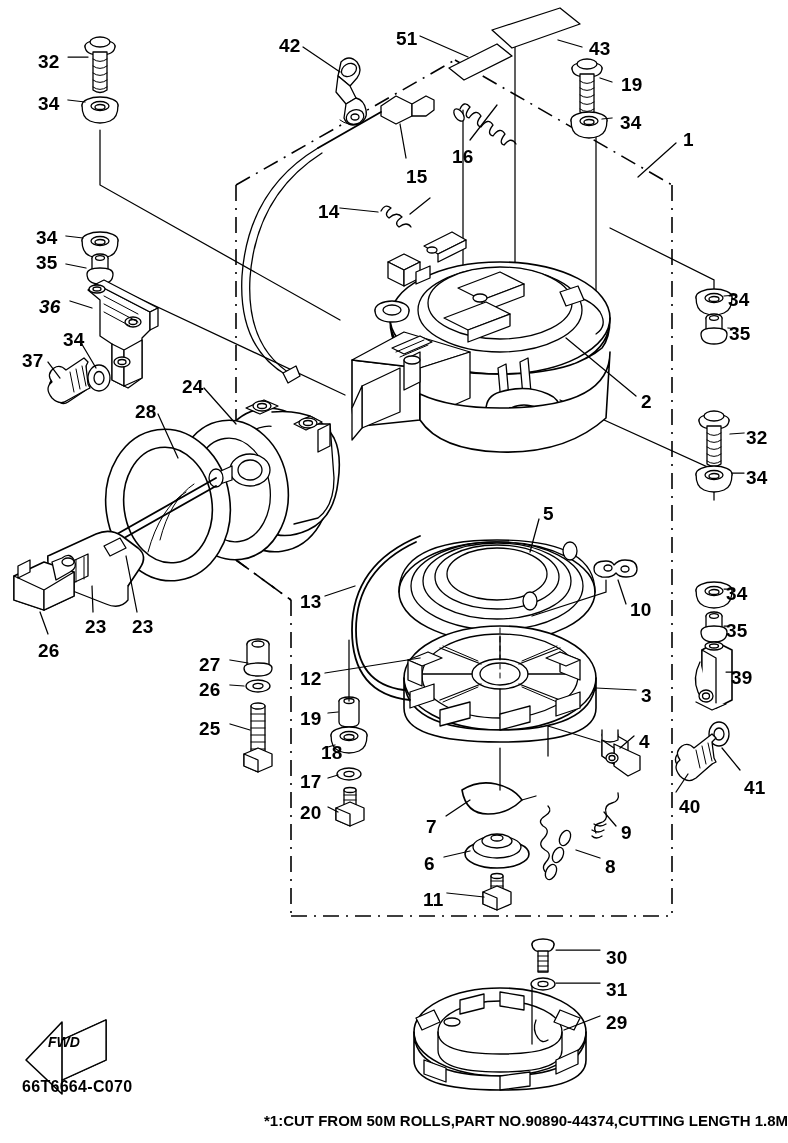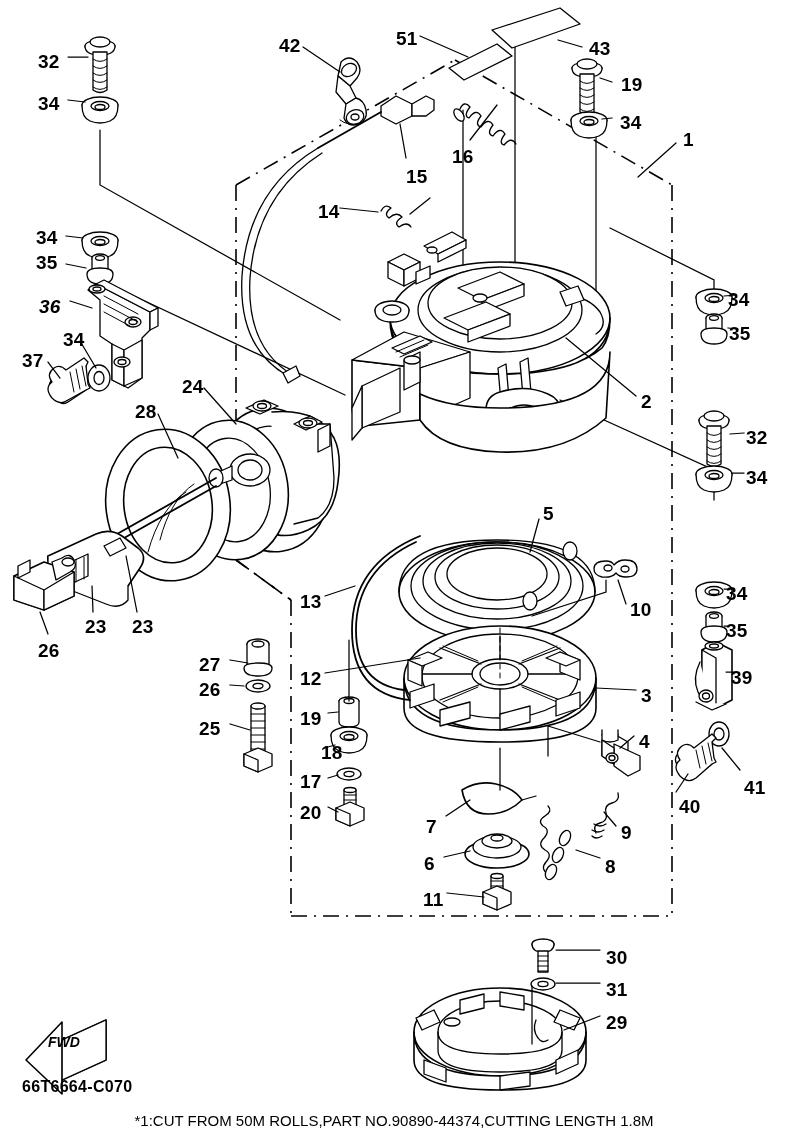--- a/index.html
+++ b/index.html
@@ -33,23 +33,23 @@
     font-size:16px;
     font-weight:700;
     letter-spacing:.3px;
     color:#000;
     white-space:nowrap;
   }
   #footnote{
     position:absolute;
     left:0; top:1112px;
     width:788px;
-    text-align:center;
+    text-align:right;
     font-size:15px;
-    font-weight:400;
+    font-weight:700;
     letter-spacing:0px;
     color:#000;
     white-space:nowrap;
   }
   #fwd-label{
     position:absolute;
     left:48px; top:1034px;
     font-size:14px;
     font-weight:700;
     font-style:italic;

